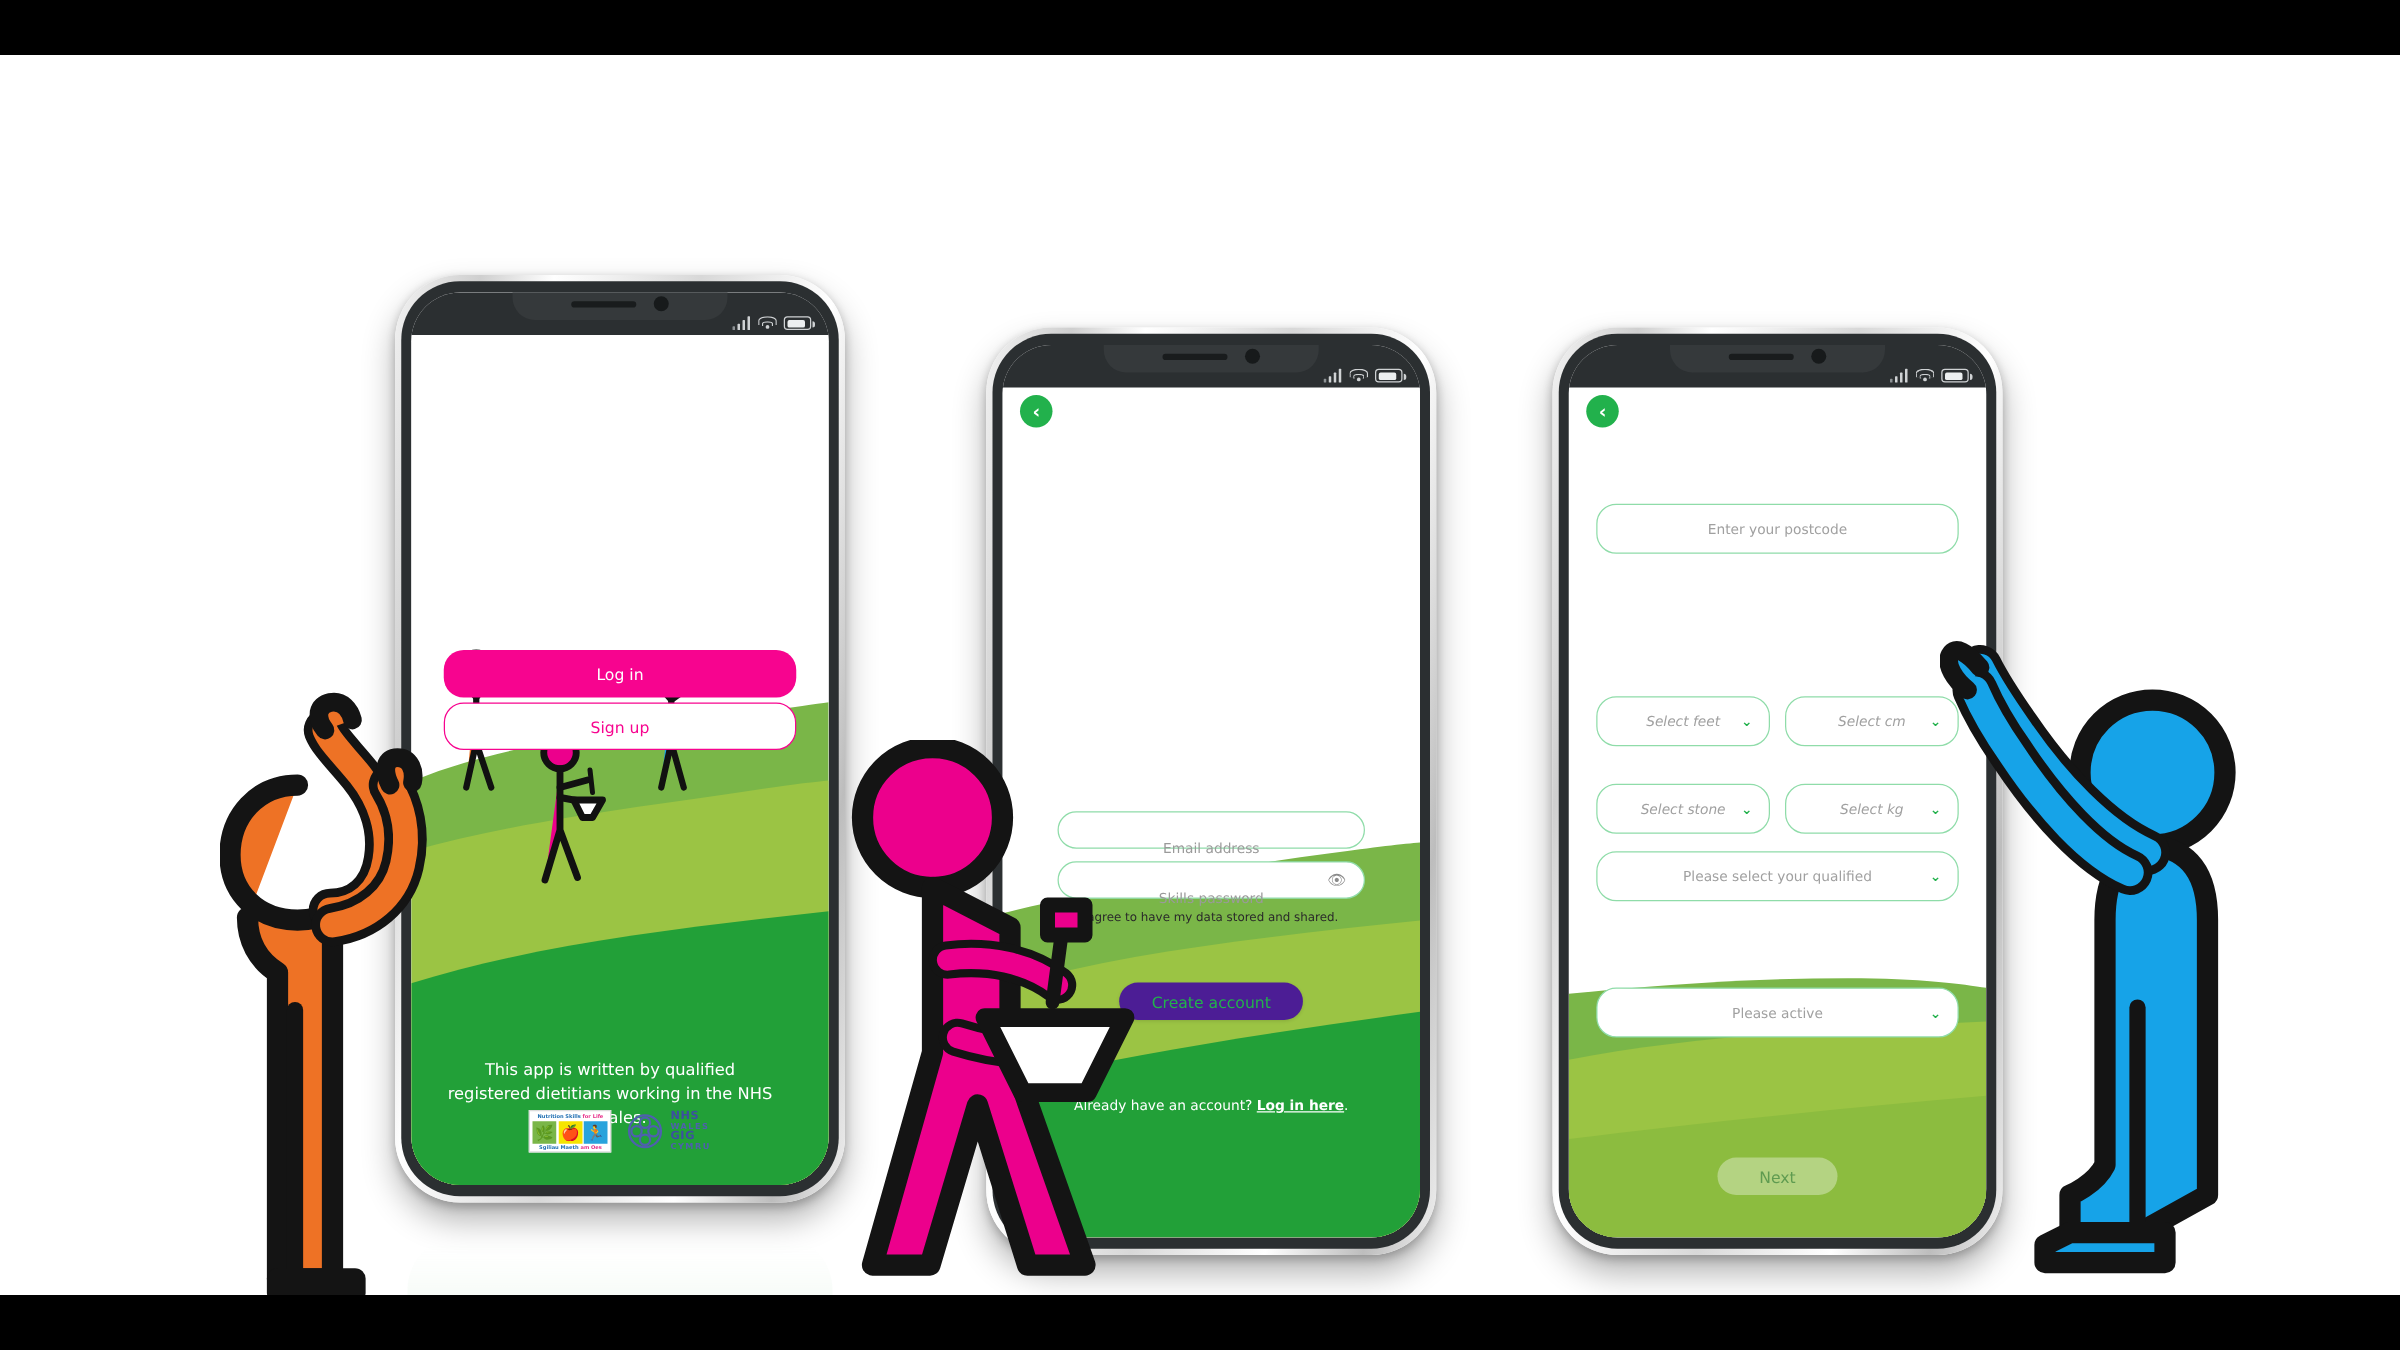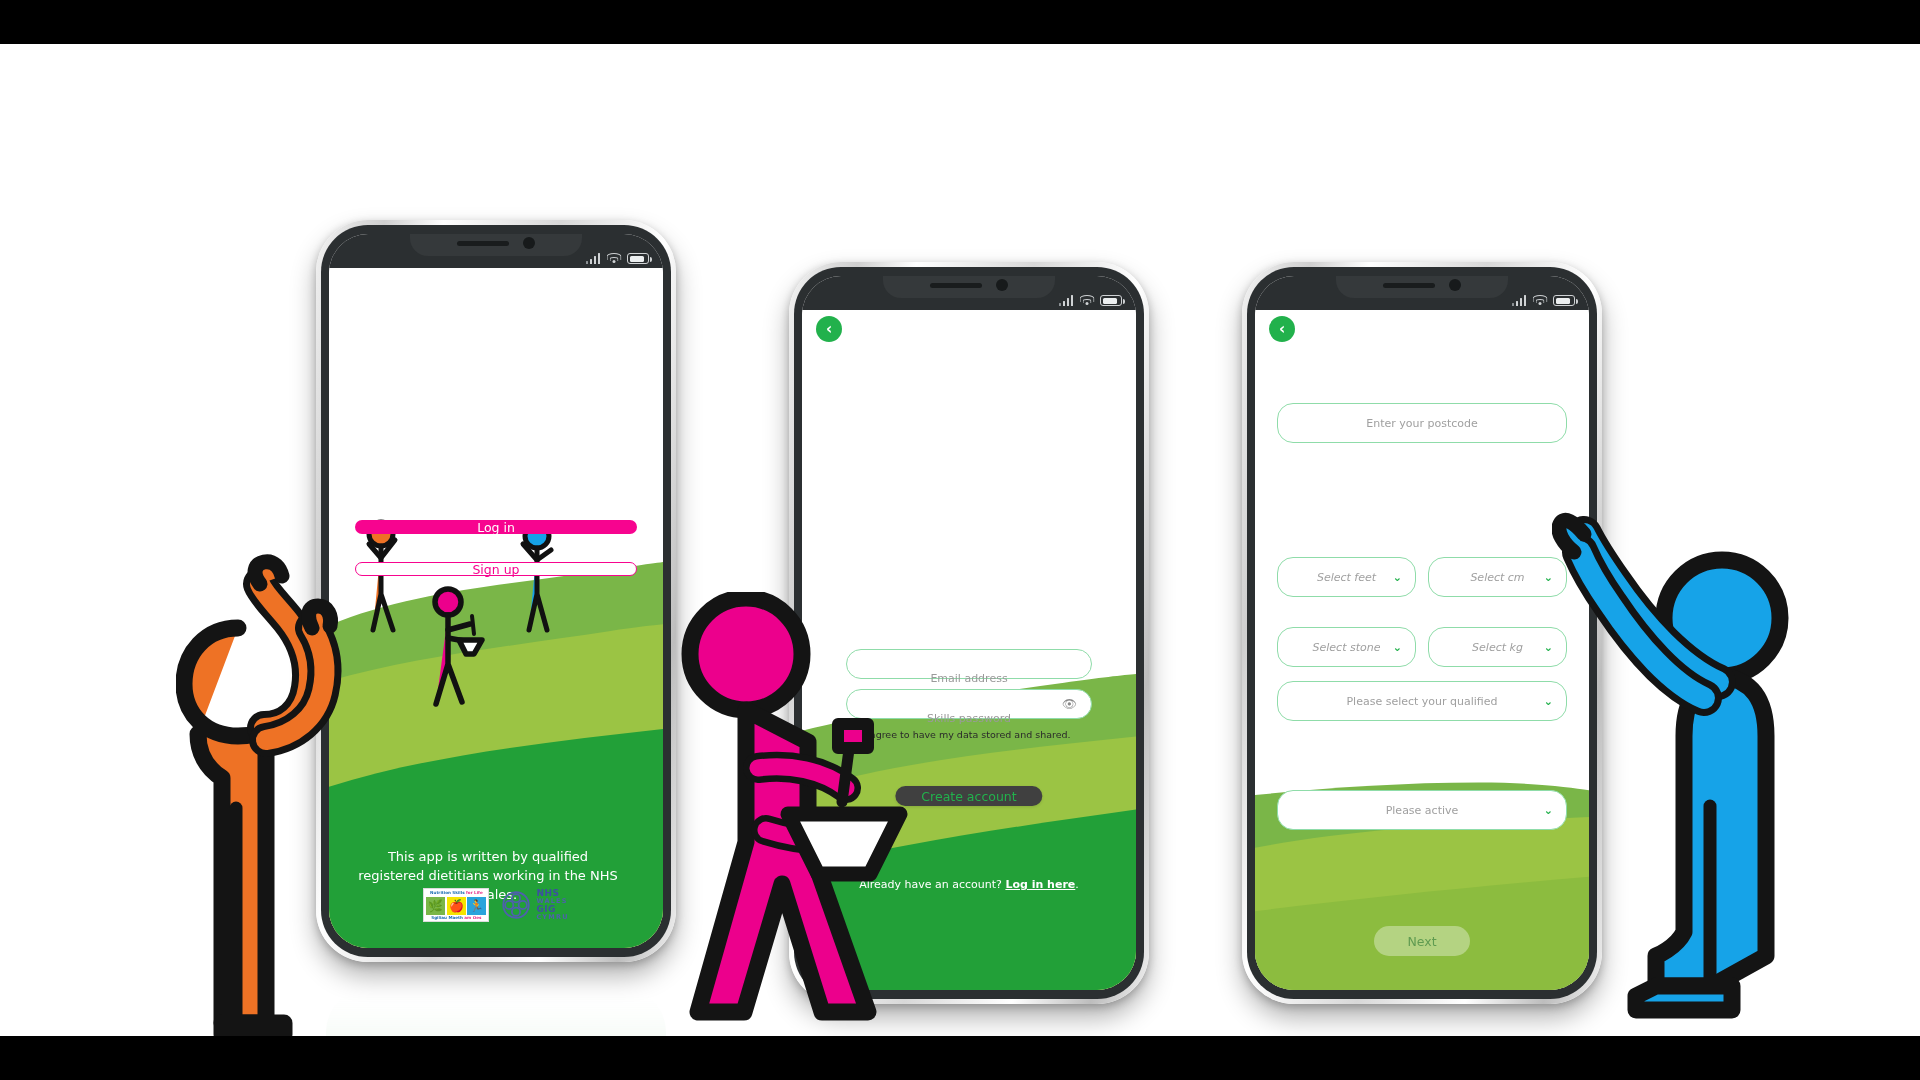--- a/index.html
+++ b/index.html
@@ -91,21 +91,21 @@
     font-family:"DejaVu Sans","Liberation Sans",sans-serif;
     font-weight:700; font-size:46px; line-height:0.98; color:#22b14c;
     letter-spacing:-0.5px;
     text-shadow: 2px 2px 0 rgba(120,120,120,.45);
   }
   .tagline {
     margin: 16px 26px 0; text-align:center; font-weight:700;
     font-size:13.5px; line-height:1.32; color:#141414;
   }
   .btn-login, .btn-signup {
-    position:absolute; left:26px; right:26px; height:14px;
+    position:absolute; left:26px; right:26px; height:38px;
     border-radius:16px; display:flex; align-items:center; justify-content:center;
     font-size:12.5px; z-index:5;
   }
   .btn-login { top:252px; background:#f7048f; color:#fff; }
   .btn-signup { top:294px; background:#fff; color:#f7048f; border:1.4px solid #f7048f; }
   .footer-note {
     position:absolute; left:24px; right:40px; top:580px; z-index:5;
     text-align:center; color:#fff; font-size:13px; line-height:1.45;
   }
   .logo-row { position:absolute; left:0; right:0; top:620px; z-index:5;
@@ -149,21 +149,21 @@
     position:relative; margin: 10px 22px 0; height:30px; border:1.3px solid #8fdca9;
     border-radius:16px; background:#fff; display:flex; align-items:center; padding:0 14px;
     justify-content:center;
   }
   .field .ph { color:#9a9a9a; font-size:11px;margin-top:28px; }
   .field .eye { position:absolute; right:14px; color:#8a8a8a; font-size:12px; }
   .consent { margin: 10px 22px 0; font-size:9.5px; color:#2a2a2a; display:flex; gap:6px; align-items:center;}
   .cbox { width:12px;height:12px;border:1.3px solid #9b9b9b;border-radius:2px;background:#fff;flex:0 0 auto;}
   .btn-white-pill {
     position:absolute; left:50%; transform:translateX(-50%); z-index:5;
-    height:20px; padding:0 26px; border-radius:16px; background:#404040; color:#22b14c;
+    height:30px; padding:0 26px; border-radius:16px; background:#4c1d95; color:#22b14c;
     display:flex; align-items:center; justify-content:center; font-size:12.5px;
     box-shadow:0 1px 3px rgba(0,0,0,.12);
   }
   .bottom-line {
     position:absolute; left:0; right:0; z-index:5; text-align:center; color:#fff; font-size:11px;
   }
   .bottom-line a { color:#fff; font-weight:700; text-decoration:underline; }
 
   
   #phone3 { left: 1242px; top: 218px; }

